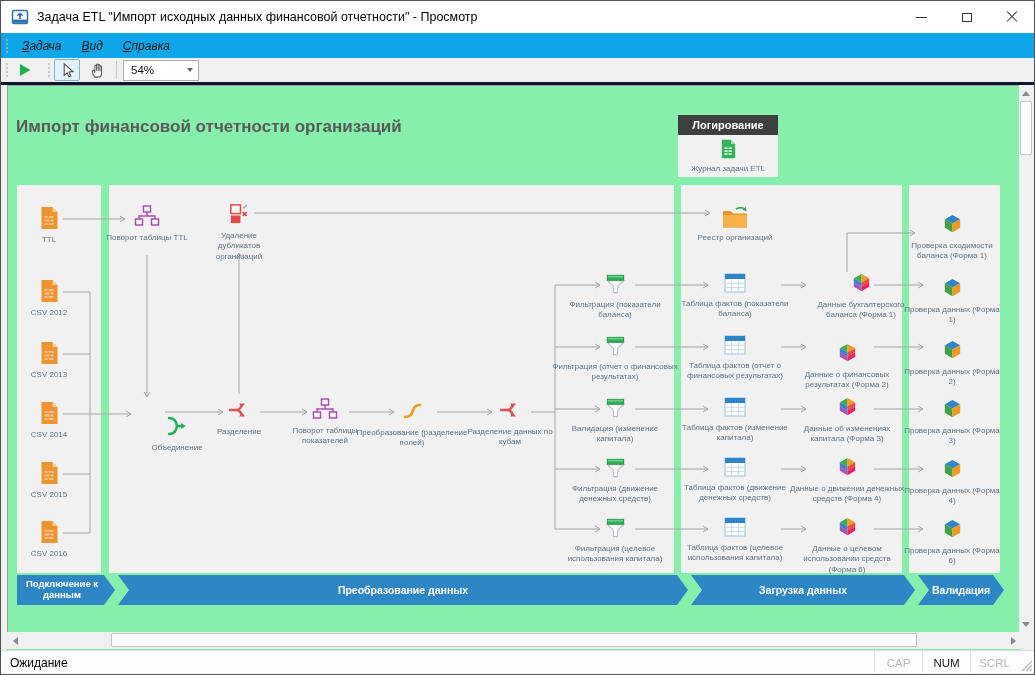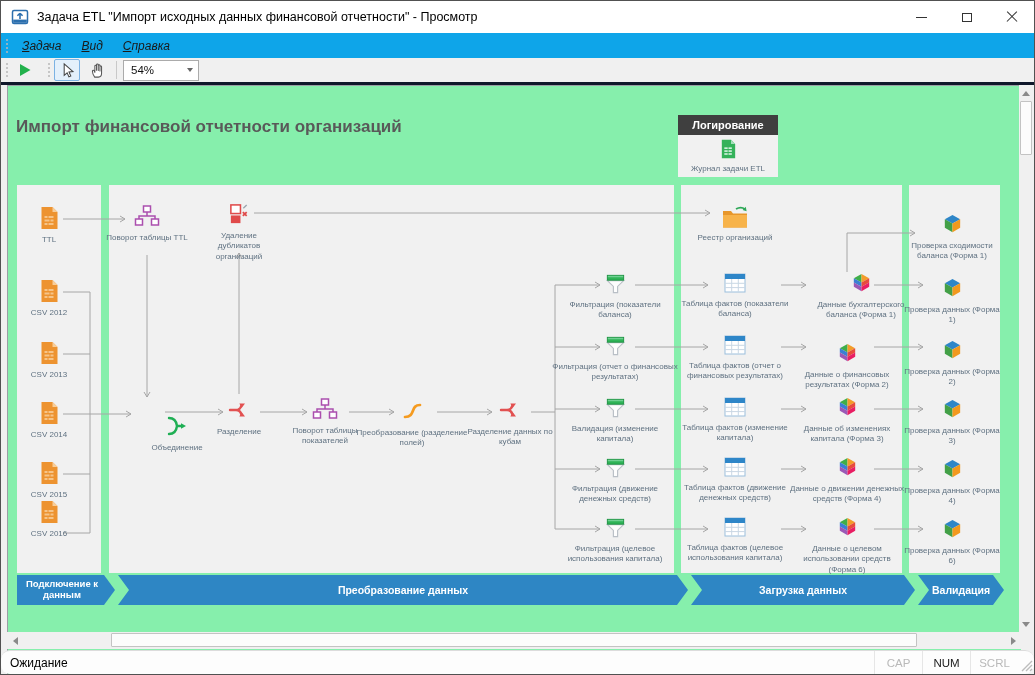--- a/index.html
+++ b/index.html
@@ -62,21 +62,21 @@
   .tri { width:0; height:0; }
   .tri.up   { border-left:4px solid transparent; border-right:4px solid transparent; border-bottom:5px solid #8a8a8a; }
   .tri.down { border-left:4px solid transparent; border-right:4px solid transparent; border-top:5px solid #8a8a8a; }
   .tri.left { border-top:4px solid transparent; border-bottom:4px solid transparent; border-right:5px solid #8a8a8a; }
   .tri.right{ border-top:4px solid transparent; border-bottom:4px solid transparent; border-left:5px solid #8a8a8a; }
   .vthumb { position:absolute; left:1px; width:12px; background:#fcfcfc; border:1px solid #c3c3c3; border-radius:1px; }
   .hthumb { position:absolute; top:1px; height:14px; background:#fcfcfc; border:1px solid #c3c3c3; border-radius:1px; }
   .sb-corner { position:absolute; right:1px; top:631px; width:14px; height:17px; background:#f0f0f0; }
   
   .statusbar { position:absolute; left:0; bottom:0; width:100%; height:24px; background:#fdfdfd;
-    border-top:1px solid #dcdcdc; display:flex; align-items:center; font-size:12px;border-radius:9px; }
+    border-top:1px solid #dcdcdc; display:flex; align-items:center; font-size:12px; }
   .status-text { flex:1; padding-left:9px; color:#000; }
   .kbd-cell { width:48px; text-align:center; border-left:1px solid #e6e6e6; font-size:11.5px; align-self:stretch; display:flex; align-items:center; justify-content:center; }
   .kbd-cell.inactive { color:#b9b9b9; }
   .kbd-cell.active { color:#1a1a1a; }
   .resize-grip { width:16px; height:100%; }
 </style>
 </head>
 <body>
 
 <div id="window">
@@ -322,21 +322,21 @@
                 <rect x="5" y="10" width="3" height="2"></rect>
                 <rect x="9" y="10" width="5" height="2"></rect>
       <rect x="5" y="13.5" width="5" height="2"></rect>
                 <rect x="11" y="13.5" width="3" height="2"></rect>
       <rect x="5" y="17" width="3" height="2"></rect>
                 <rect x="9" y="17" width="5" height="2"></rect>
               </g>
             </svg></span>
           <span class="nlabel">CSV 2015</span>
         </div>
-        <div class="node" style="left: 1px; top: 414px; width: 80px;">
+        <div class="node" style="left: 1px; top: 434px; width: 80px;">
           <span><svg width="21" height="24" viewBox="0 0 20 24">
       <path d="M2 1 h11 l5 5 v17 h-16 z" fill="#ED9330"></path>
               <path d="M13 1 l5 5 h-5 z" fill="#F8CE9A"></path>
       <g fill="#F6C488">
                 <rect x="5" y="10" width="3" height="2"></rect>
                 <rect x="9" y="10" width="5" height="2"></rect>
       <rect x="5" y="13.5" width="5" height="2"></rect>
                 <rect x="11" y="13.5" width="3" height="2"></rect>
       <rect x="5" y="17" width="3" height="2"></rect>
                 <rect x="9" y="17" width="5" height="2"></rect>

